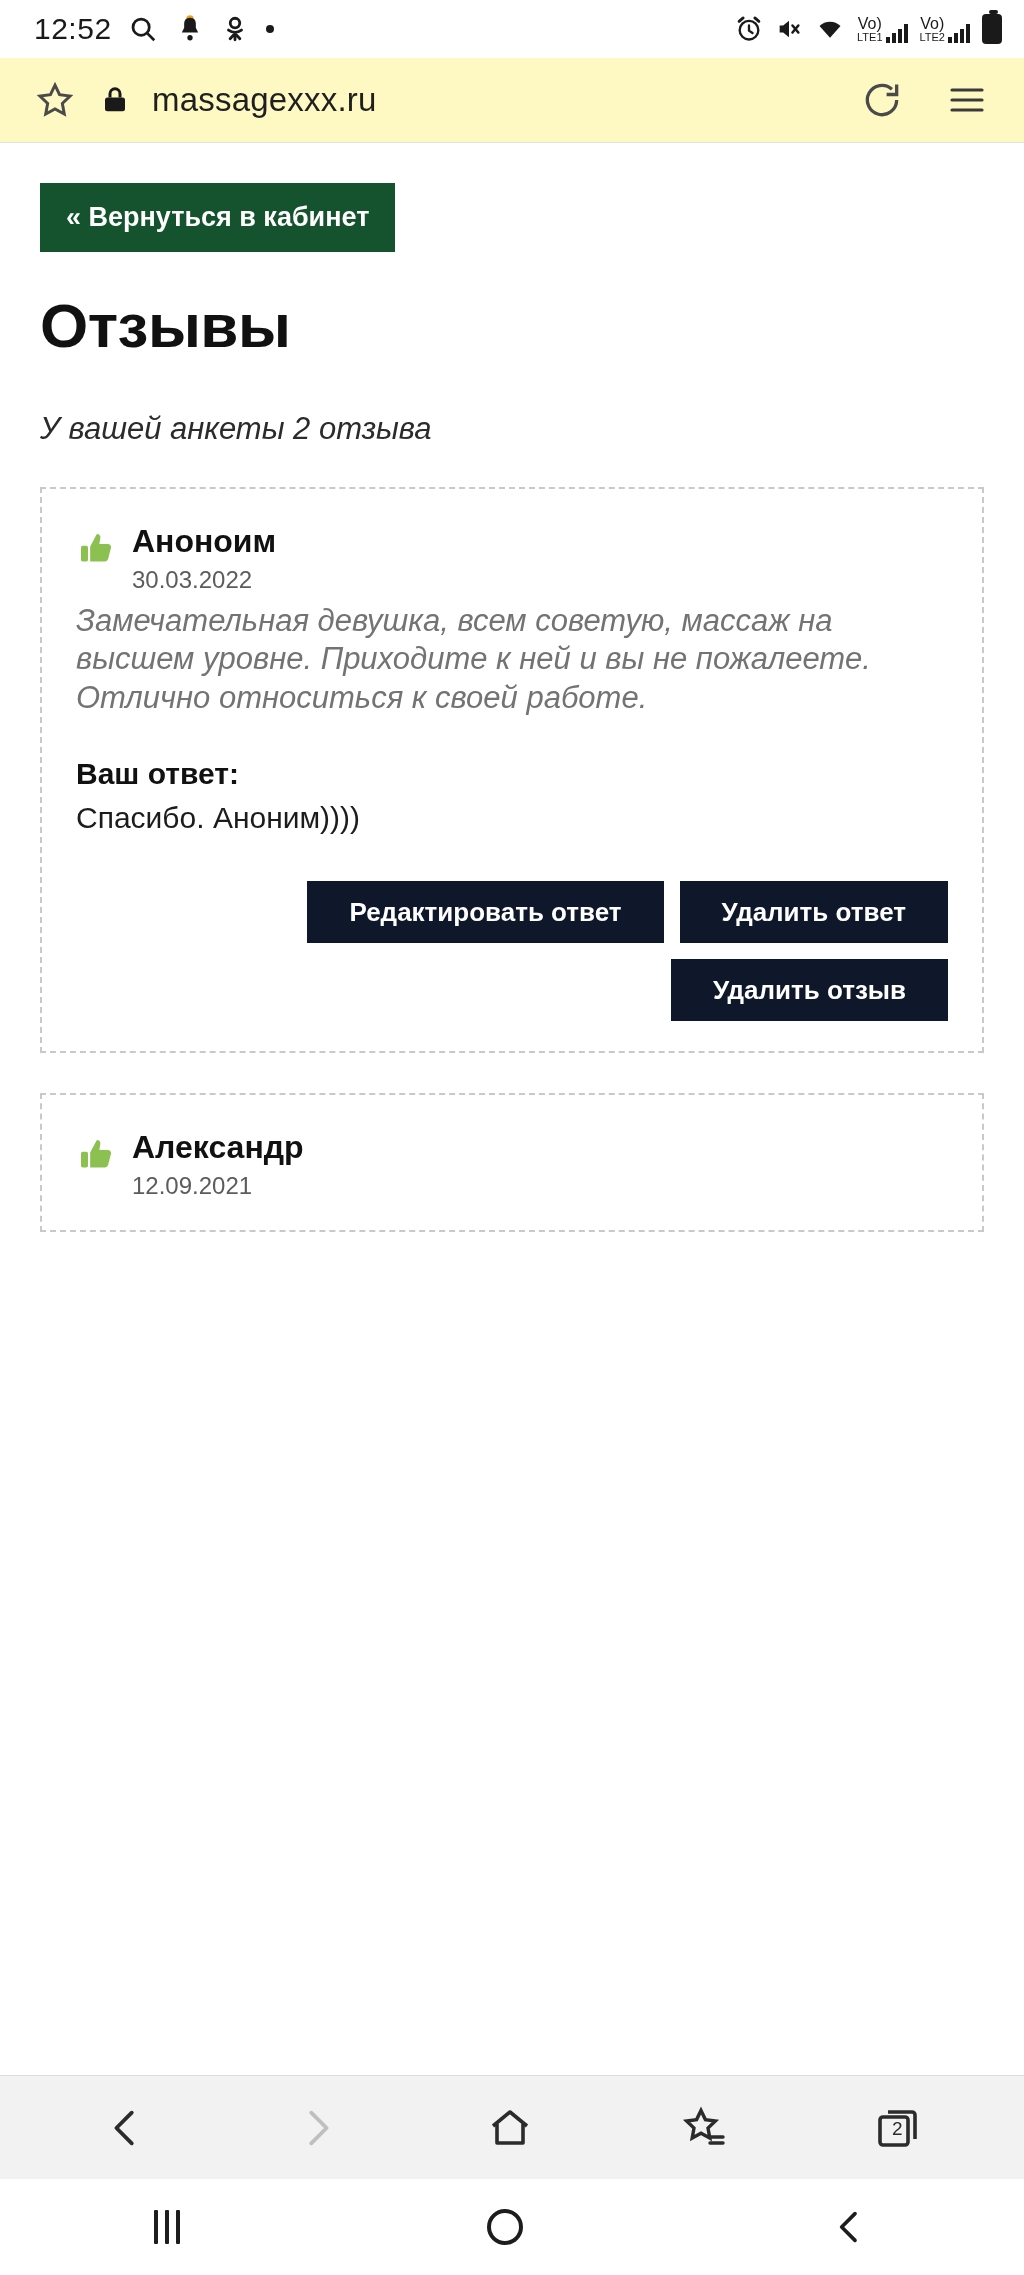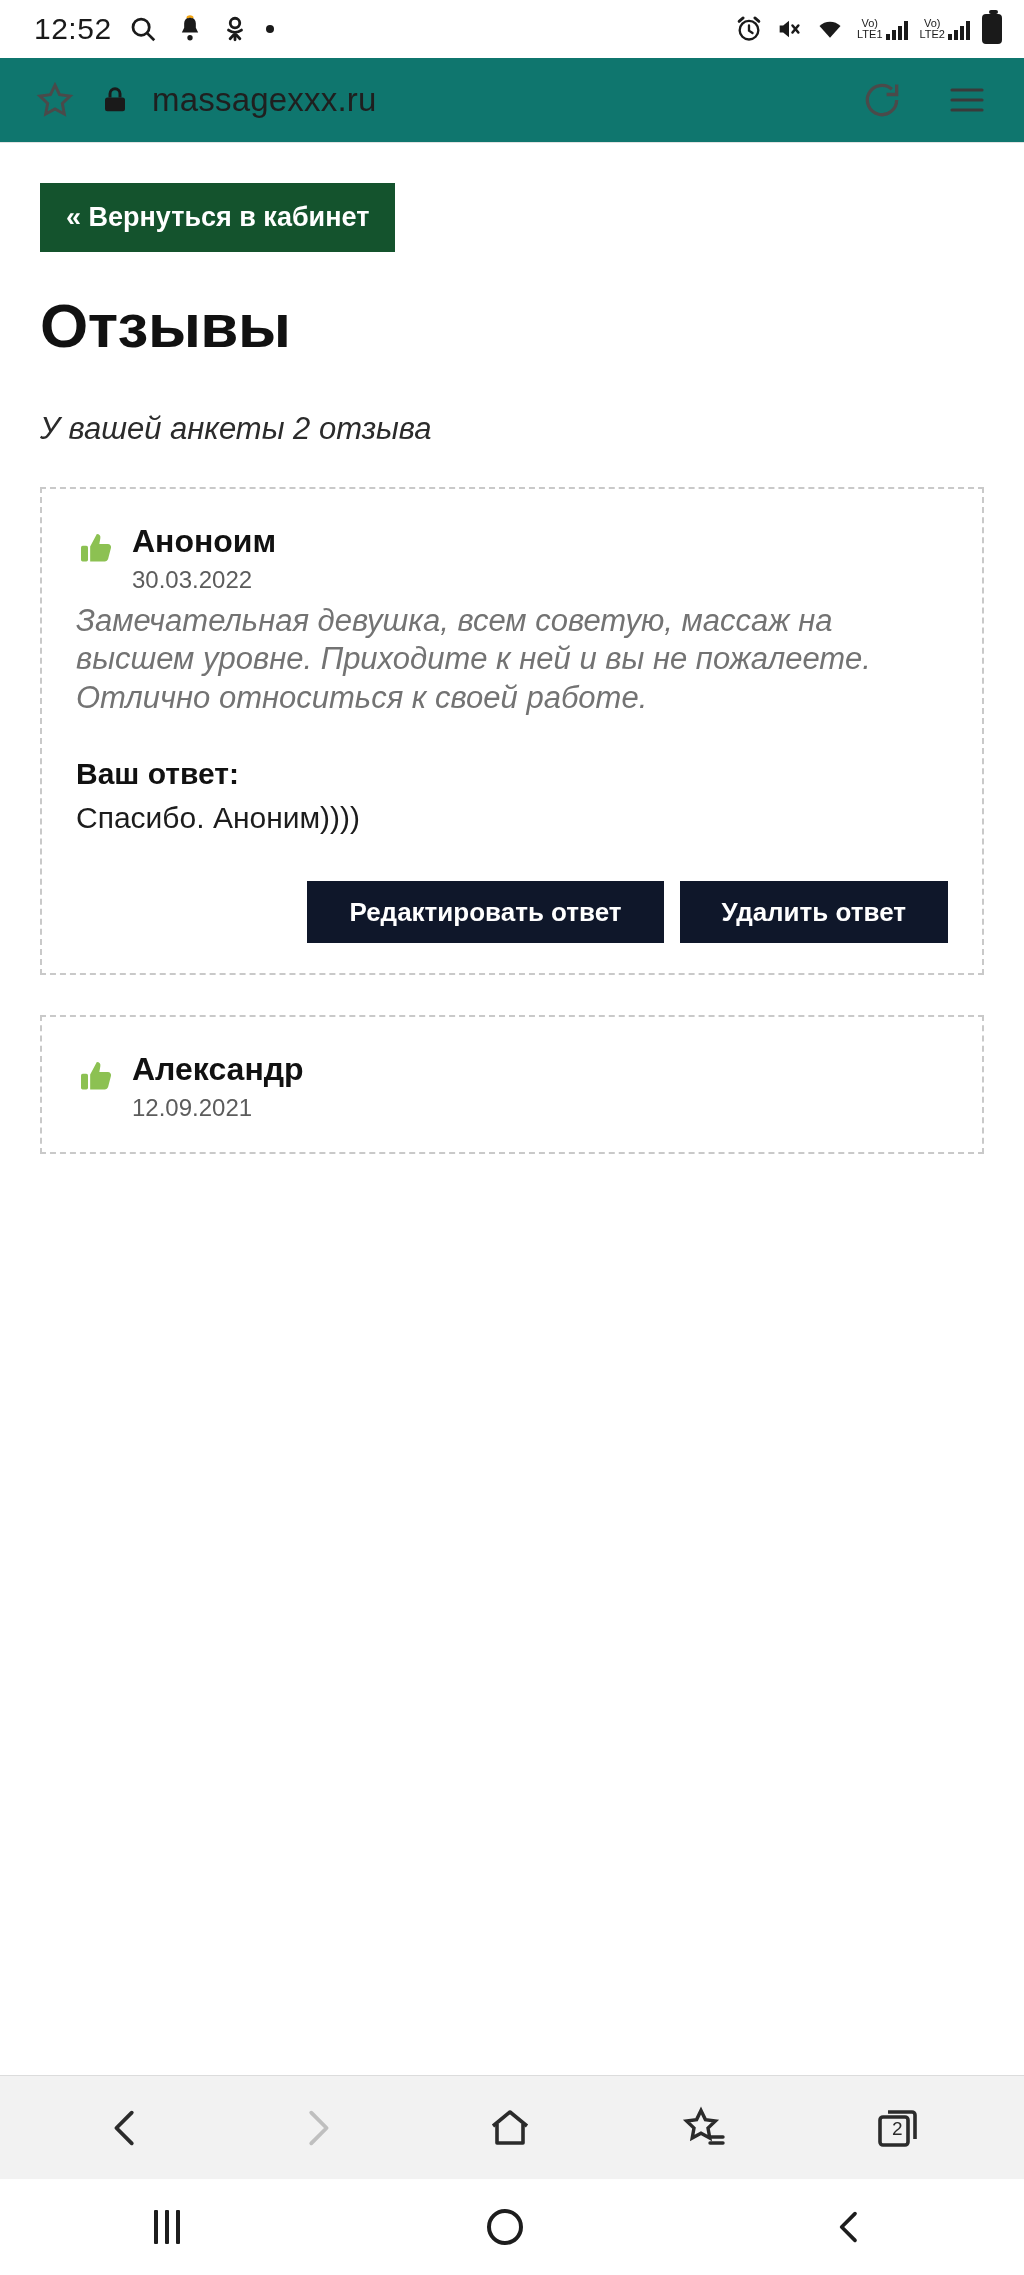--- a/index.html
+++ b/index.html
@@ -30,41 +30,41 @@
   .status-right { margin-left: auto; display: flex; align-items: center; gap: 12px; }
   .sicon { display: inline-flex; align-items: center; justify-content: center; }
   .dot-sep { width: 8px; height: 8px; border-radius: 50%; background: #1a1a1a; display:inline-block; }
   .net-group { display: flex; align-items: flex-end; gap: 3px; }
   .volte-label {
     font-size: 11px;
     line-height: 1;
     color: #1a1a1a;
     text-align: center;
   }
-  .volte-label .vo { display:block; font-size: 11px; }
+  .volte-label .vo { display:block; font-size: 16px; }
   .volte-label .lte { display:block; font-size: 11px; }
   .bars { display: flex; align-items: flex-end; gap: 2px; height: 20px; }
   .bars i { display:block; width: 4px; background: #1a1a1a; }
   .bars i:nth-child(1){ height: 6px; }
   .bars i:nth-child(2){ height: 10px; }
   .bars i:nth-child(3){ height: 14px; }
   .bars i:nth-child(4){ height: 19px; }
   .battery {
     width: 20px; height: 30px; border: 3px solid #1a1a1a; border-radius: 4px;
     position: relative; background: #1a1a1a;
   }
   .battery:before {
     content:""; position:absolute; top:-7px; left:4px; width:9px; height:4px;
     background:#1a1a1a; border-radius:2px;
   }
 
   
   .browser-bar {
     height: 85px;
-    background: #0f766e;
+    background: #fef9c3;
     border-bottom: 1px solid #e2e2e2;
     display: flex;
     align-items: center;
     padding: 0 34px;
     gap: 24px;
   }
   .url-wrap { display: flex; align-items: center; gap: 22px; flex: 1; }
   .url-text {
     font-size: 33px;
     color: #1f1f1f;
@@ -328,20 +328,23 @@
       </div>
     </div>
     <p class="review-text">Замечательная девушка, всем советую, массаж на высшем уровне. Приходите к ней и вы не пожалеете. Отлично относиться к своей работе.</p>
 
     <div class="answer-label">Ваш ответ:</div>
     <div class="answer-text">Спасибо. Аноним))))</div>
 
     <div class="actions">
       <button class="btn-pink">Редактировать ответ</button>
       <button class="btn-pink">Удалить ответ</button>
+      <div class="actions-row2">
+        <button class="btn-pink">Удалить отзыв</button>
+      </div>
     </div>
   </div>
 
   
   <div class="review-card">
     <div class="review-head">
       <span class="thumb-icon">
         <svg width="40" height="40" viewBox="0 0 24 24">
           <path d="M8.5 10.5L12.5 3c1.6 0 2.4 1 2.1 2.6L14 9h5.1c1.3 0 2.2 1.1 1.9 2.3l-1.7 6.6c-.25 1-1.15 1.6-2.1 1.6H8.5z" fill="#8cc152"></path>
           <rect x="3" y="10" width="4.2" height="9.5" rx="1" fill="#8cc152"></rect>

